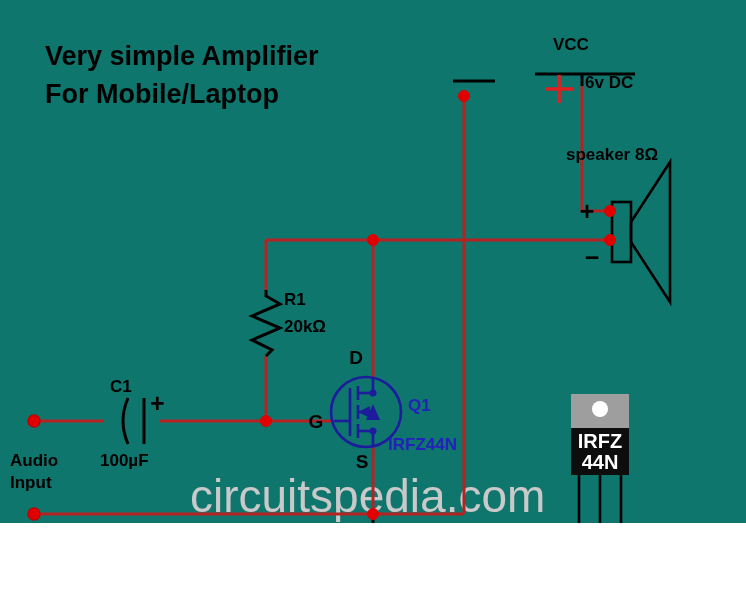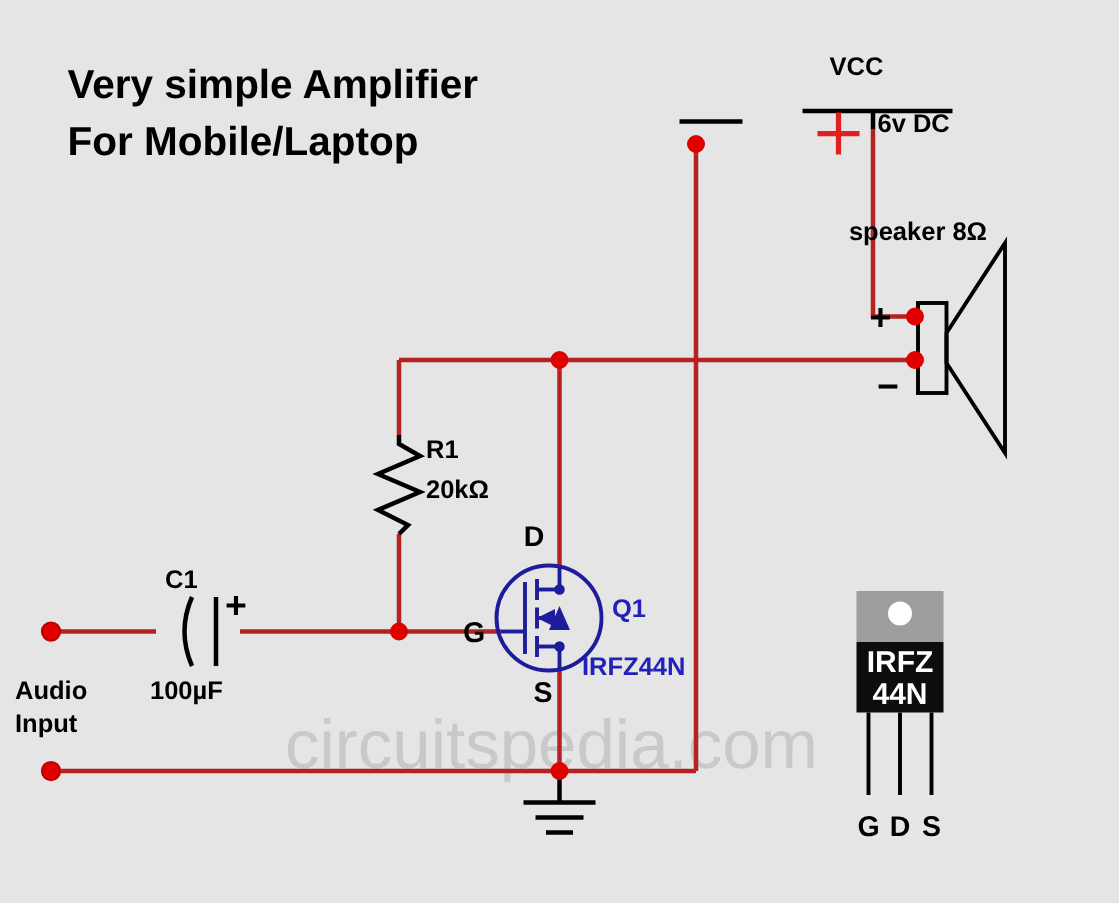--- a/index.html
+++ b/index.html
@@ -6,22 +6,22 @@
     margin: 0;
     padding: 0;
     background: #ffffff;
   }
   body {
     font-family: "Liberation Sans", sans-serif;
   }
   #schematic-root {
     position: relative;
     width: 746px;
-    height: 602px;
-    background: #e5e5e5;
+    height: 523px;
+    background: #0f766e;
     overflow: hidden;
     text-decoration: underline;
   }
   svg.sheet {
     display: block;
     width: 746px;
     height: 602px;
   }
   .wire {
     stroke: #b52222;

